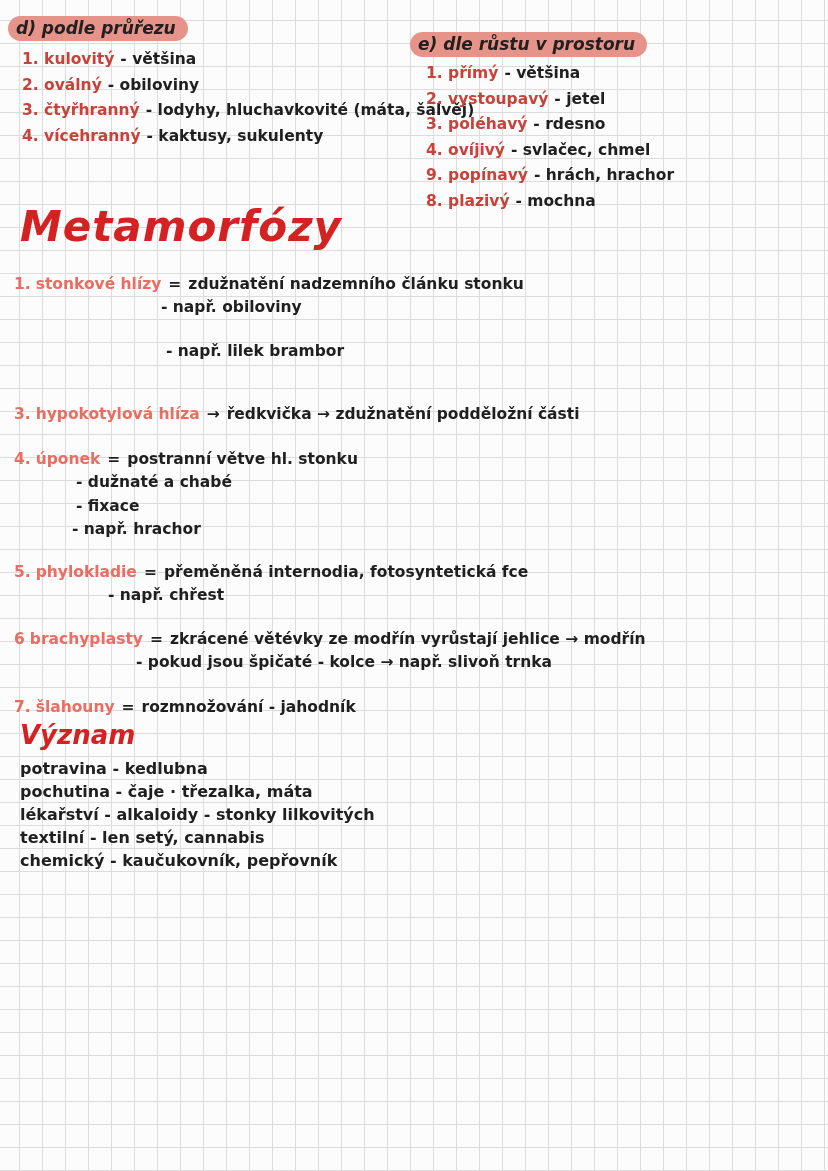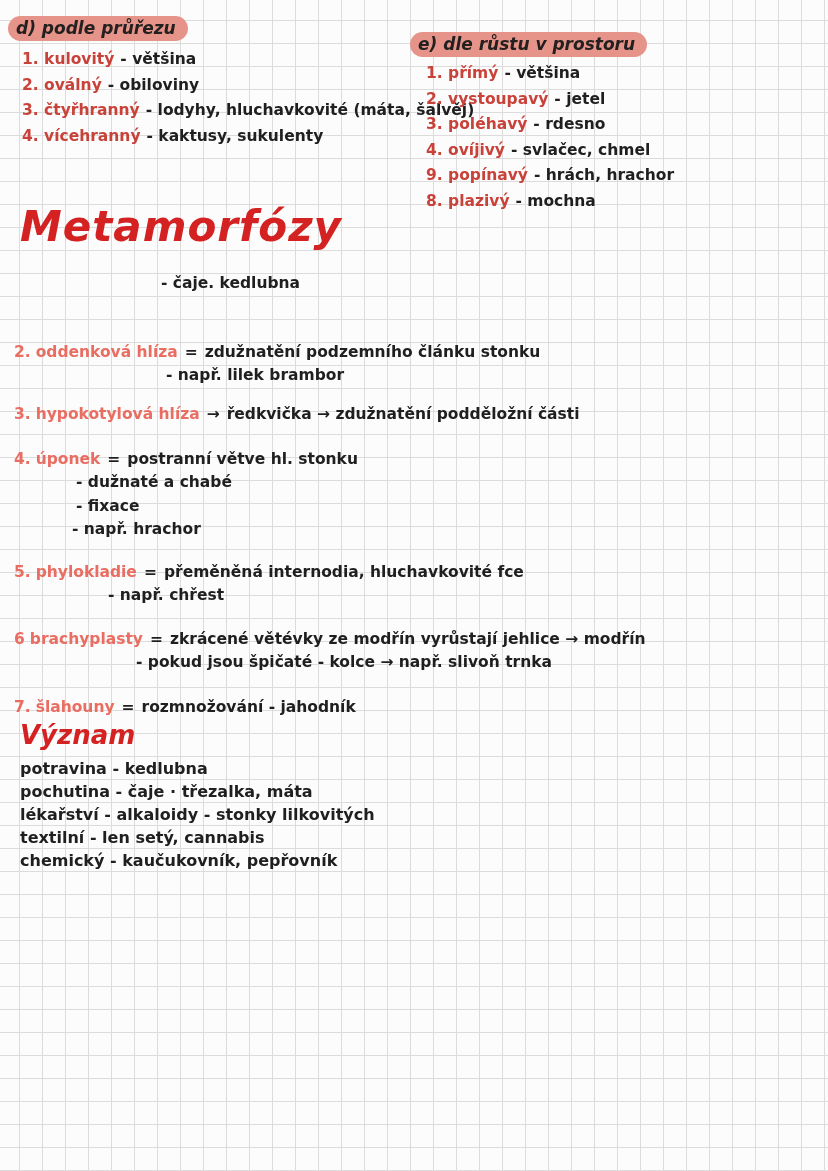--- a/index.html
+++ b/index.html
@@ -102,48 +102,48 @@
       <li><span class="t">3. poléhavý</span><span class="d">- rdesno</span></li>
       <li><span class="t">4. ovíjivý</span><span class="d">- svlačec, chmel</span></li>
       <li><span class="t">9. popínavý</span><span class="d">- hrách, hrachor</span></li>
       <li><span class="t">8. plazivý</span><span class="d">- mochna</span></li>
     </ul>
   </div>
 
   <div class="abs big-title" style="left:20px; top:202px;">Metamorfózy</div>
 
   <div class="meta-item" style="top:272px;">
-    <div class="meta-sub" style="margin-left:147px;">- čaje. kedlubna</div>
+    <div class="meta-line">
+      <span class="num">1.</span><span class="term">stonkové hlízy</span><span class="sep">=</span><span class="def">zdužnatění nadzemního článku stonku</span>
+    </div>
+    <div class="meta-sub" style="margin-left:147px;">- např. obiloviny</div>
   </div>
 
   <div class="meta-item" style="top:340px;">
-    <div class="meta-line">
-      <span class="num">2.</span><span class="term">oddenková hlíza</span><span class="sep">=</span><span class="def">zdužnatění podzemního článku stonku</span>
-    </div>
     <div class="meta-sub" style="margin-left:152px;">- např. lilek brambor</div>
   </div>
 
   <div class="meta-item" style="top:402px;">
     <div class="meta-line">
       <span class="num">3.</span><span class="term">hypokotylová hlíza</span><span class="sep">→</span><span class="def">ředkvička → zdužnatění podděložní části</span>
     </div>
   </div>
 
   <div class="meta-item" style="top:447px;">
     <div class="meta-line">
       <span class="num">4.</span><span class="term">úponek</span><span class="sep">=</span><span class="def">postranní větve hl. stonku</span>
     </div>
     <div class="meta-sub" style="margin-left:62px;">- dužnaté a chabé</div>
     <div class="meta-sub" style="margin-left:62px;">- fixace</div>
     <div class="meta-sub" style="margin-left:58px;">- např. hrachor</div>
   </div>
 
   <div class="meta-item" style="top:560px;">
     <div class="meta-line">
-      <span class="num">5.</span><span class="term">phylokladie</span><span class="sep">=</span><span class="def">přeměněná internodia, hluchavkovité fce</span>
+      <span class="num">5.</span><span class="term">phylokladie</span><span class="sep">=</span><span class="def">přeměněná internodia, fotosyntetická fce</span>
     </div>
     <div class="meta-sub" style="margin-left:94px;">- např. chřest</div>
   </div>
 
   <div class="meta-item" style="top:627px;">
     <div class="meta-line">
       <span class="num">6</span><span class="term">brachyplasty</span><span class="sep">=</span><span class="def">zkrácené větévky ze modřín vyrůstají jehlice → modřín</span>
     </div>
     <div class="meta-sub" style="margin-left:122px;">- pokud jsou špičaté - kolce → např. slivoň trnka</div>
   </div>

